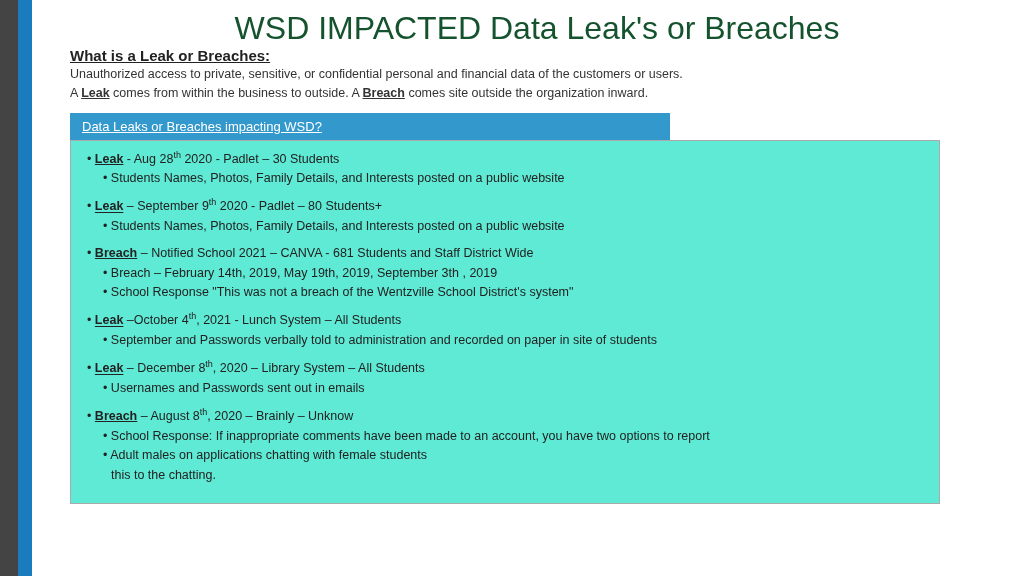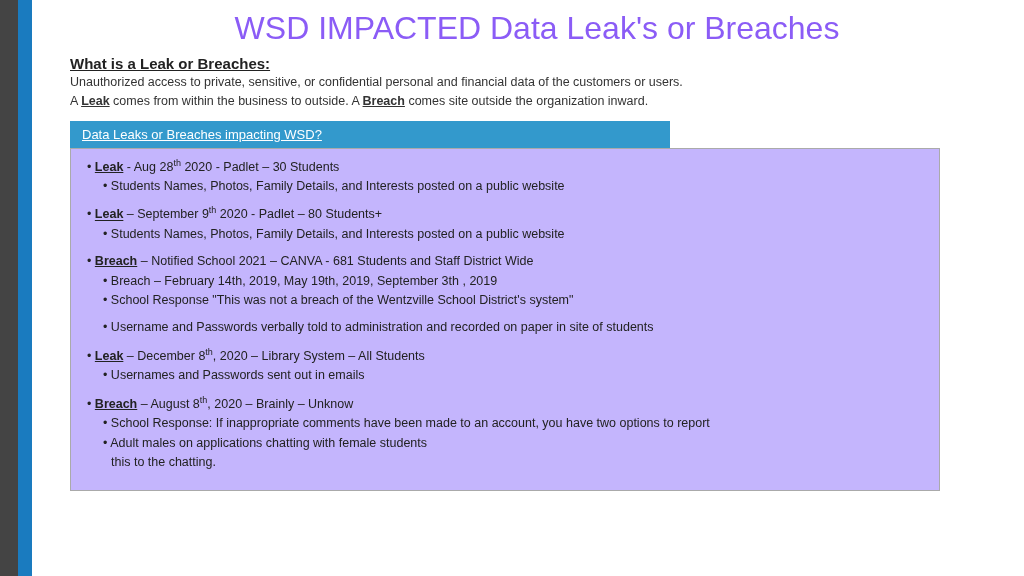--- a/index.html
+++ b/index.html
@@ -38,22 +38,22 @@
       left: 50px;
       top: 0;
       right: 0;
       bottom: 0;
       padding: 10px 20px 10px 20px;
     }
 
     .page-title {
       font-size: 32px;
       font-weight: normal;
-      color: #8b5cf6;
-      margin-bottom: 8px;
+      color: #14532d;
+      margin-bottom: 0;
       text-align: center;
     }
 
     .section-heading {
       font-weight: bold;
       text-decoration: underline;
       font-size: 15px;
       margin-bottom: 1px;
     }
 
@@ -80,21 +80,21 @@
       display: inline-block;
       width: 600px;
     }
 
     .content-box {
       border: 1px solid #aaa;
       padding: 8px 12px 10px 12px;
       font-size: 12.5px;
       line-height: 1.55;
       color: #222;
-      background: #c4b5fd;
+      background: #5eead4;
       width: 870px;
     }
 
     .item-row {
       margin-bottom: 8px;
     }
 
     .item-row .main-line {
       margin-left: 4px;
     }
@@ -149,21 +149,24 @@
 
     <div class="item-row">
       <div class="main-line">
         • <span class="bold-underline">Breach</span> – Notified School 2021 – CANVA - 681 Students and Staff District Wide
       </div>
       <div class="sub-line">• Breach – February 14th, 2019, May 19th, 2019, September 3th , 2019</div>
       <div class="sub-line">• School Response "This was not a breach of the Wentzville School District's system"</div>
     </div>
 
     <div class="item-row">
-      <div class="sub-line">• Username and Passwords verbally told to administration and recorded on paper in site of students</div>
+      <div class="main-line">
+        • <span class="bold-underline">Leak</span> –October 4<sup>th</sup>, 2021 - Lunch System – All Students
+      </div>
+      <div class="sub-line">• September and Passwords verbally told to administration and recorded on paper in site of students</div>
     </div>
 
     <div class="item-row">
       <div class="main-line">
         • <span class="bold-underline">Leak</span> – December 8<sup>th</sup>, 2020 – Library System – All Students
       </div>
       <div class="sub-line">• Usernames and Passwords sent out in emails</div>
     </div>
 
     <div class="item-row">

